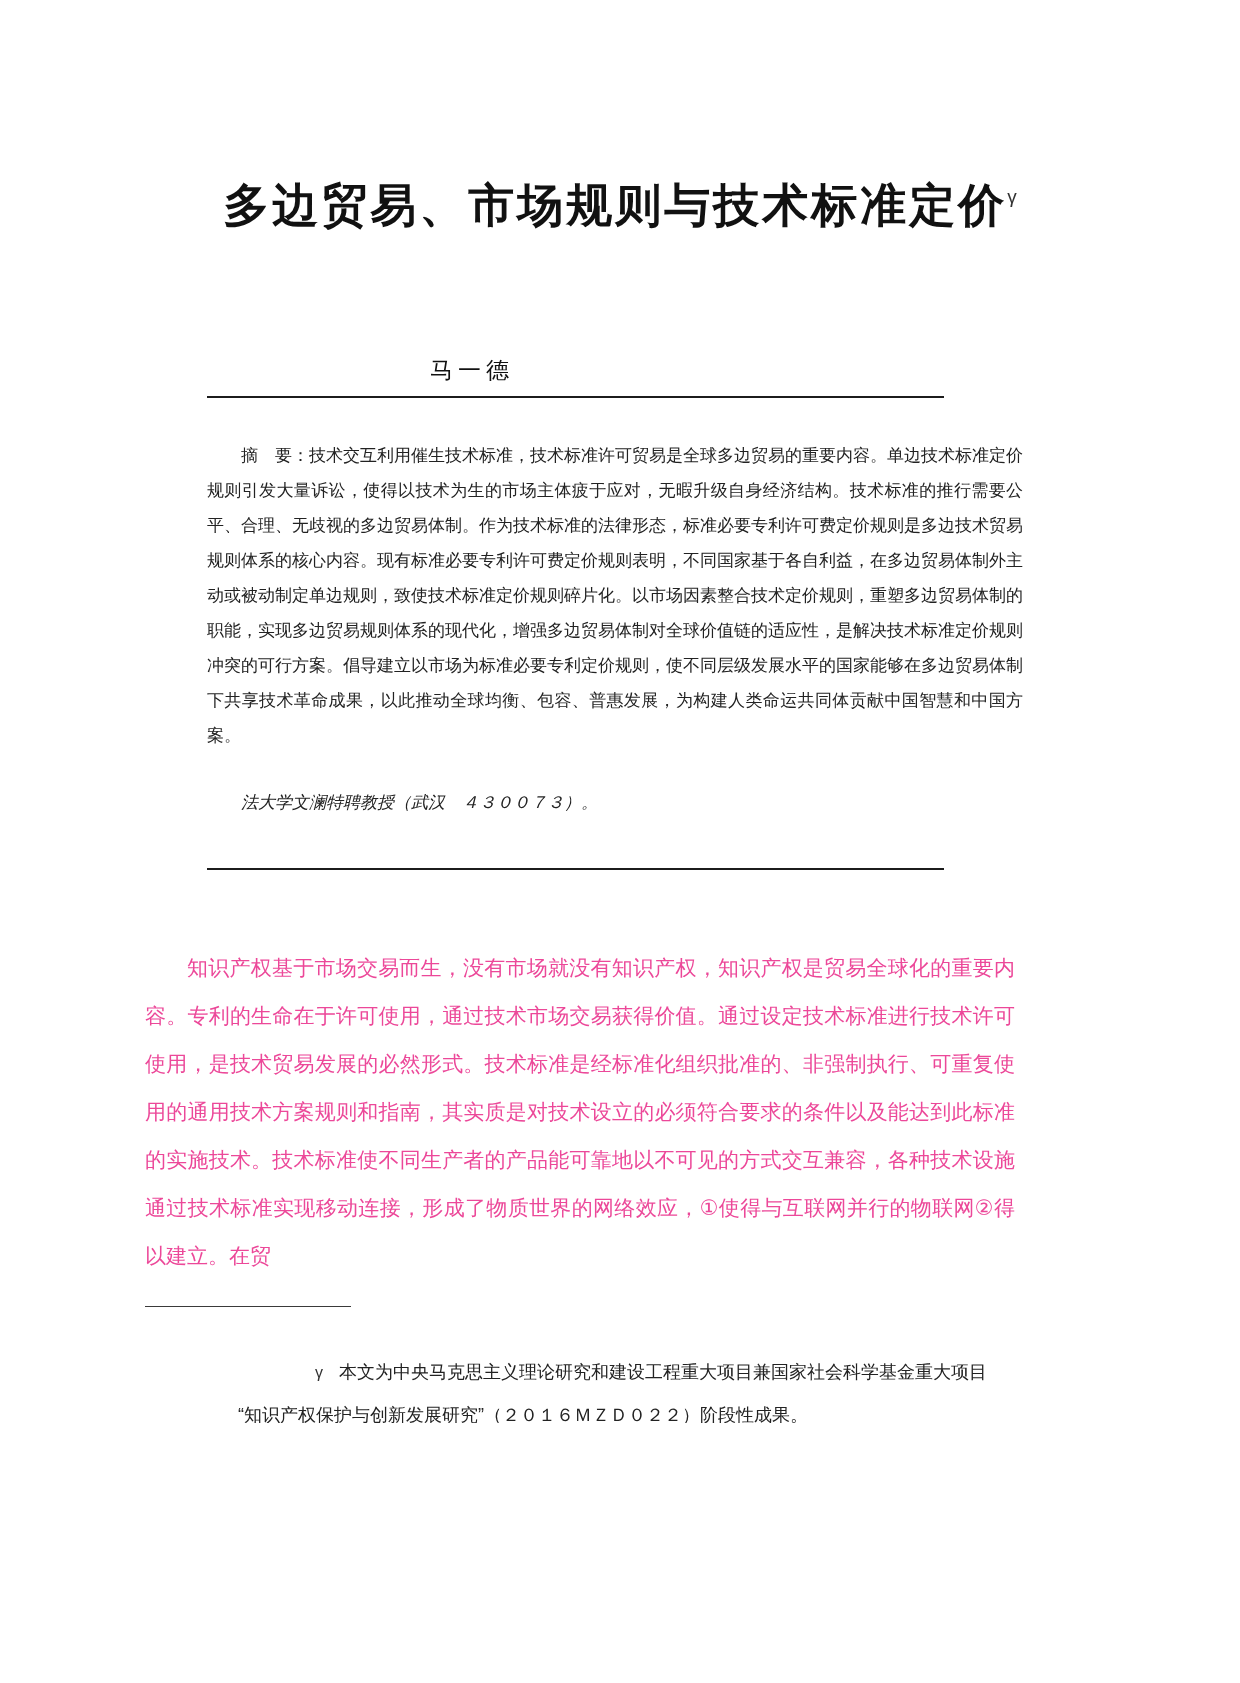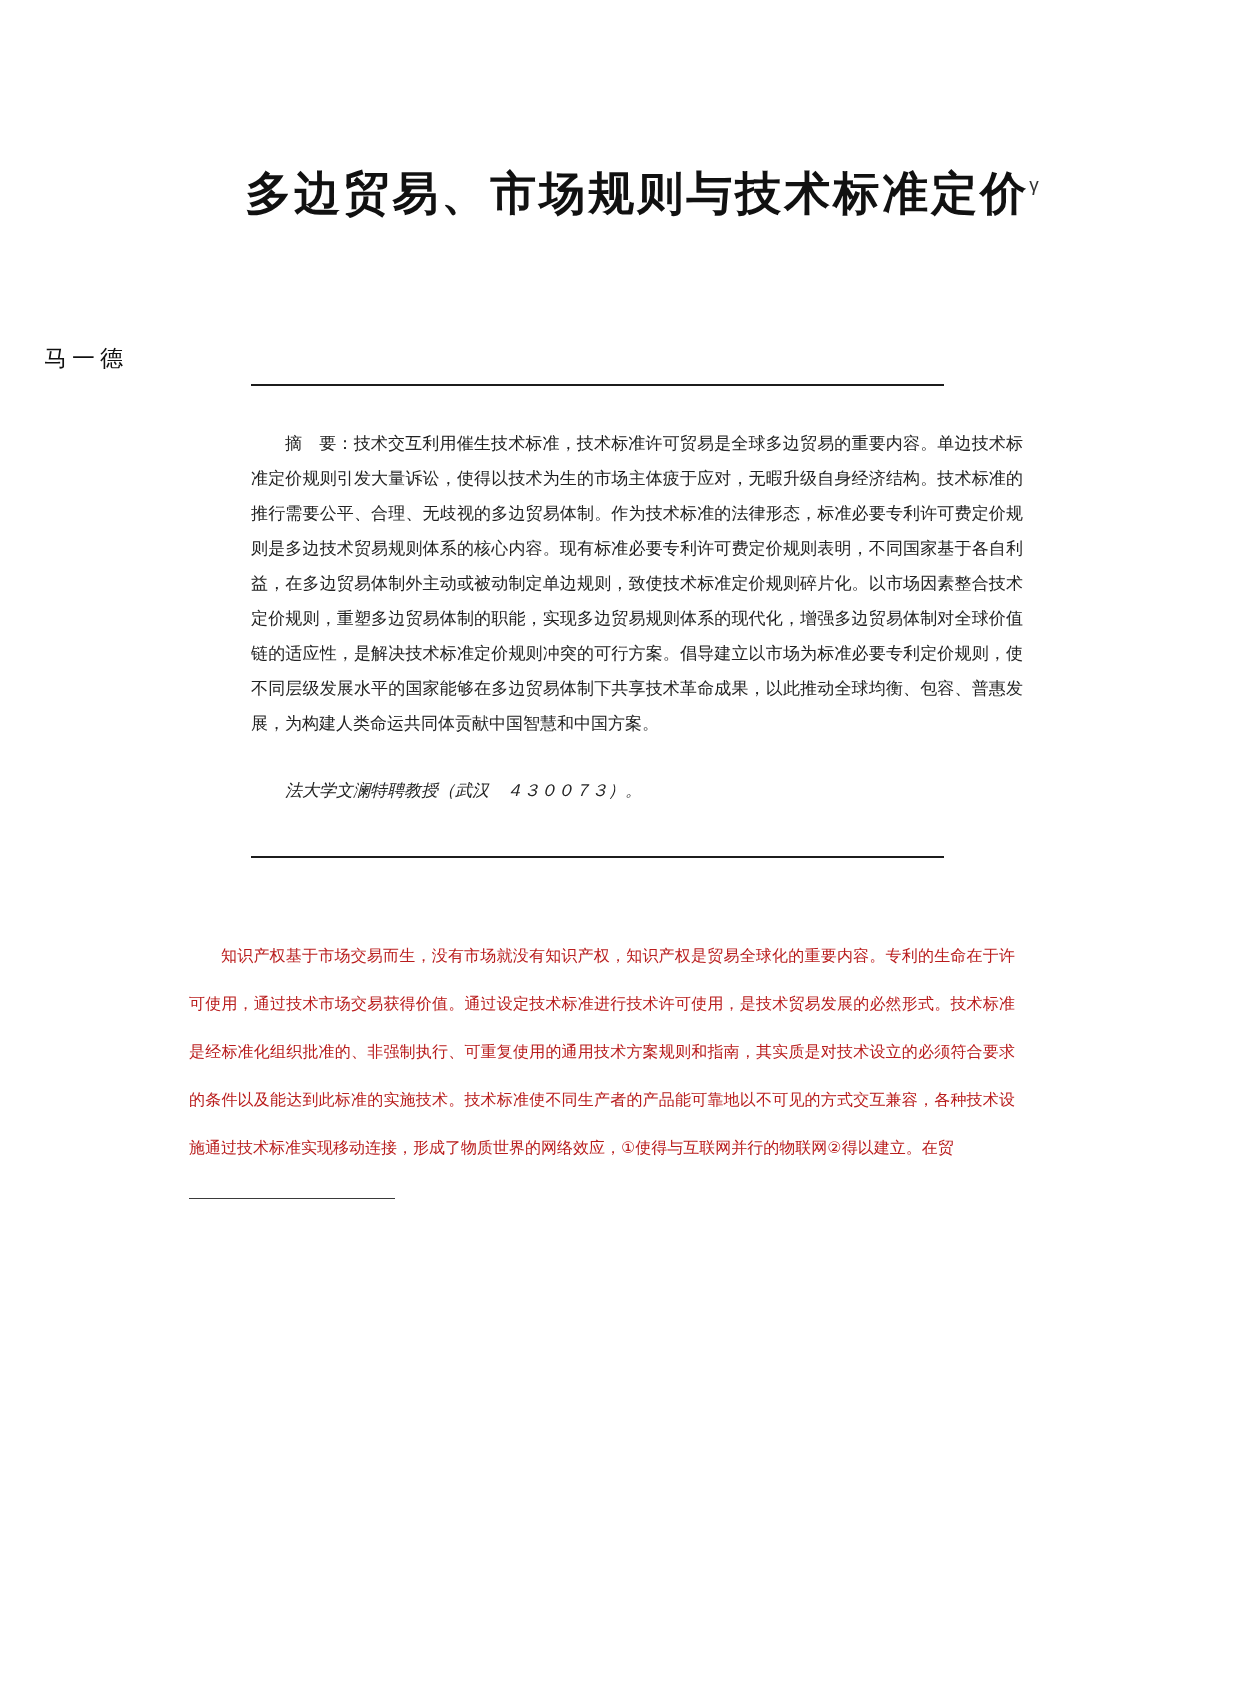--- a/index.html
+++ b/index.html
@@ -1,47 +1,46 @@
 <!DOCTYPE html>
 <html><head>
 <meta charset="utf-8">
 <style>
   * { margin:0; padding:0; box-sizing:border-box; }
   html,body { background:#ffffff; }
   .page {
     width:1240px;
     height:1411px;
-    margin:0 auto;
+    margin:12px auto;
     background:#ffffff;
     position:relative;
     overflow:hidden;
     font-family:"Liberation Sans","DejaVu Sans",sans-serif;
     color:#1a1a1a;
-    padding-left:44px;
   }
   .title {
     padding-top:163px;
     text-align:center;
     font-size:46px;
     font-weight:700;
     letter-spacing:3px;
     color:#111;
     white-space:nowrap;
   }
   .title .title-sup {
     font-size:19px;
     font-weight:400;
     letter-spacing:0;
     vertical-align:18px;
     color:#333;
   }
   .author {
     margin-top:118px;
     margin-right:296px;
-    text-align:left;
+    text-align:center;
     font-size:23px;
     letter-spacing:5px;
     color:#111;
   }
   .divider {
     height:2px;
     background:#1c1c1c;
     margin-left:207px;
     margin-right:296px;
   }
@@ -51,25 +50,25 @@
     margin:40px 217px 0 207px;
     font-size:17px;
     line-height:35px;
     text-align:justify;
     color:#222;
   }
   .abstract-block p { text-indent:2em; }
   .affiliation { margin-top:32px;font-style:italic; }
   .body-text {
     margin:74px 225px 0 145px;
-    font-size:16px;
+    font-size:21px;
     line-height:48px;
     text-align:justify;
     text-indent:2em;
-    color:#b91c1c;
+    color:#ec4899;
   }
   .footnote-rule {
     margin:26px 0 0 145px;
     width:206px;
     height:1px;
     background:#3a3a3a;
   }
   .footnote {
     margin:44px 150px 0 238px;
     font-size:18px;
@@ -101,14 +100,18 @@
 
     <p class="affiliation">法大学文澜特聘教授（武汉　４３００７３）。</p>
   </div>
 
   <div class="divider bottom"></div>
 
   <div class="body-text">知识产权基于市场交易而生，没有市场就没有知识产权，知识产权是贸易全球化的重要内容。专利的生命在于许可使用，通过技术市场交易获得价值。通过设定技术标准进行技术许可使用，是技术贸易发展的必然形式。技术标准是经标准化组织批准的、非强制执行、可重复使用的通用技术方案规则和指南，其实质是对技术设立的必须符合要求的条件以及能达到此标准的实施技术。技术标准使不同生产者的产品能可靠地以不可见的方式交互兼容，各种技术设施通过技术标准实现移动连接，形成了物质世界的网络效应，①使得与互联网并行的物联网②得以建立。在贸</div>
 
   <div class="footnote-rule"></div>
 
+  <div class="footnote">
+    <p class="fn1"><span class="fn-marker">γ</span><span>本文为中央马克思主义理论研究和建设工程重大项目兼国家社会科学基金重大项目</span></p>
+    <p class="fn2">“知识产权保护与创新发展研究”（２０１６ＭＺＤ０２２）阶段性成果。</p>
+  </div>
 
 </div>
 
 </body></html>

